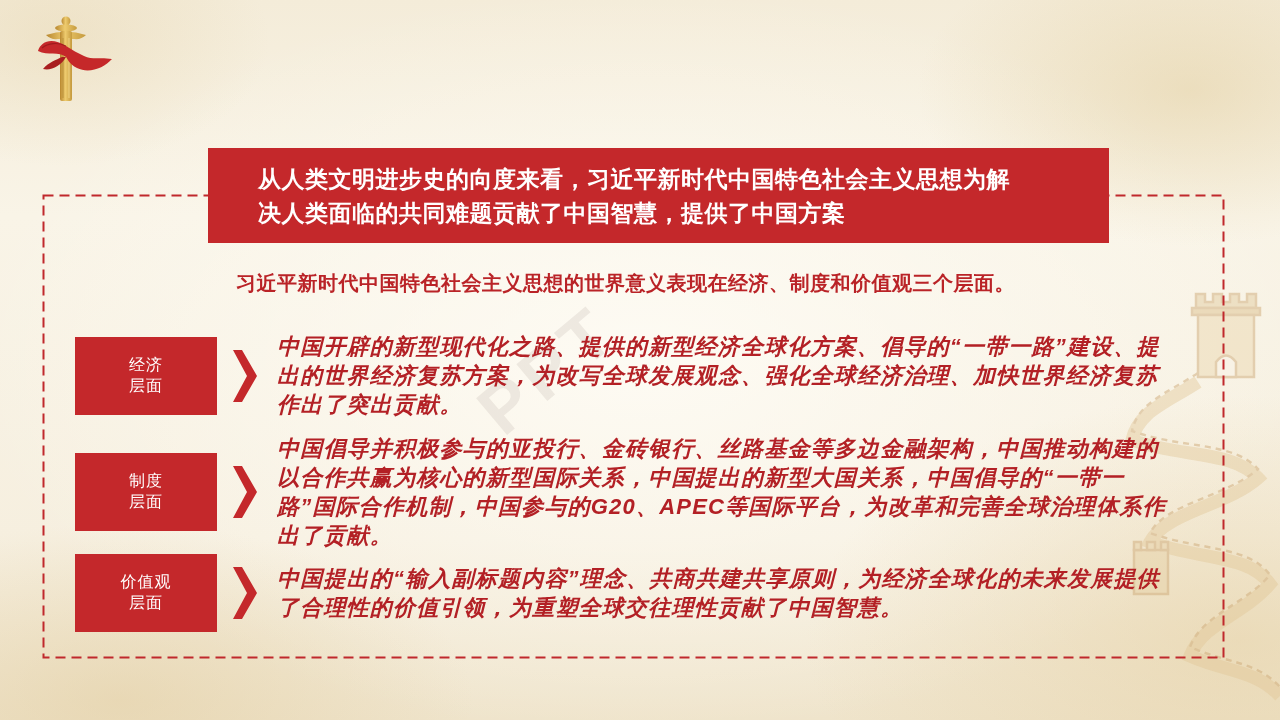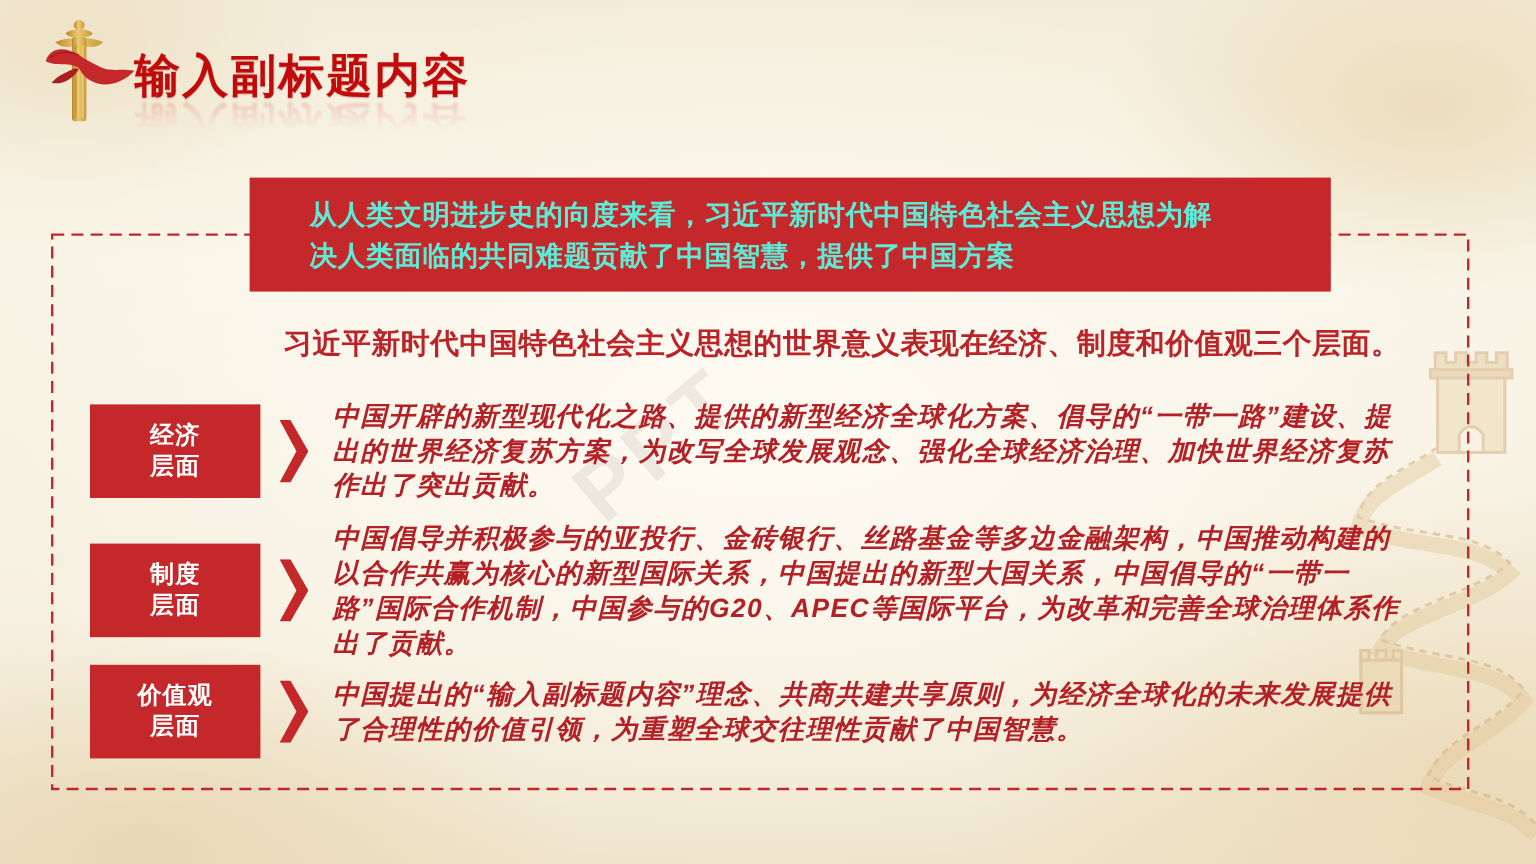--- a/index.html
+++ b/index.html
@@ -41,38 +41,38 @@
     color:rgba(130,118,104,.12);transform:rotate(-40deg);letter-spacing:6px;pointer-events:none;
   }
 
   
   .banner{
     position:absolute;left:208px;top:148px;width:901px;height:95px;
     background:#c4282b;display:flex;align-items:center;
   }
   .banner p{
     margin:0 0 0 50px;width:775px;
-    color:#5eead4;font-size:23px;line-height:34px;font-weight:700;letter-spacing:.5px;
+    color:#ffffff;font-size:23px;line-height:34px;font-weight:700;letter-spacing:.5px;
   }
 
   
   .intro{
     position:absolute;left:236px;top:270px;
-    color:#ba2327;font-size:24px;font-weight:700;letter-spacing:.5px;white-space:nowrap;
+    color:#ba2327;font-size:20px;font-weight:700;letter-spacing:.5px;white-space:nowrap;
   }
 
   
   .rows{position:absolute;left:75px;top:332px;width:1120px;}
   .row{display:flex;align-items:center;}
   .rows .row:nth-child(2){margin-top:15px;}
   .rows .row:nth-child(3){margin-top:4px;align-items:center;}
   .badge{
     flex:0 0 142px;min-height:78px;background:#c4282b;
     display:flex;align-items:center;justify-content:center;
-    color:#ffffff;font-size:20px;font-weight:700;line-height:1.3;
+    color:#ffffff;font-size:16px;font-weight:400;line-height:1.3;
     text-align:center;white-space:pre-line;letter-spacing:1px;
   }
   .chev{flex:0 0 24px;width:24px;height:52px;margin:0 20px 0 16px;}
   .sect-text{
     flex:1;max-width:900px;margin:0;
     color:#b32025;font-size:22px;line-height:29px;font-weight:700;letter-spacing:1.2px;font-style:italic;
   }
 </style>
 </head>
 <body>
@@ -108,24 +108,20 @@
     <ellipse cx="30" cy="14" rx="11" ry="3.5" fill="url(#gold)"></ellipse>
     <path d="M10 21 q20 -7 40 0 q-5 5 -12 4 l-16 0 q-7 1 -12 -4 z" fill="url(#gold)"></path>
     <rect x="24" y="17" width="12" height="70" rx="2" fill="url(#gold)"></rect>
     <line x1="27" y1="24" x2="27" y2="84" stroke="#a87f2c" stroke-width="1" opacity=".6"></line>
     <line x1="33" y1="24" x2="33" y2="84" stroke="#fbe49a" stroke-width="1" opacity=".7"></line>
     <path d="M30 32 C 16 23, 5 27, 2 37 C 12 42, 23 37, 30 43 C 31 44, 33 50, 41 54 C 53 60, 68 54, 76 45 C 65 43, 56 46, 48 42 C 42 39, 36 36, 30 32 Z" fill="#c5282a"></path>
     <path d="M30 43 C 25 52, 15 57, 7 55 C 13 48, 20 46, 26 43 Z" fill="#a91e20"></path>
     <path d="M30 32 C 22 28, 12 29, 6 34" stroke="#8f1517" stroke-width="1.2" fill="none" opacity=".7"></path>
   </svg>
 
-  <div class="title-wrap">
-    <div class="page-title">输入副标题内容</div>
-    <div class="title-reflection">输入副标题内容</div>
-  </div>
 
   <svg class="dash-frame">
     <rect x="43.5" y="195.5" width="1180" height="462" fill="none" stroke="#c0282c" stroke-width="2" stroke-dasharray="10 6"></rect>
   </svg>
 
   <div class="banner">
     <p>从人类文明进步史的向度来看，习近平新时代中国特色社会主义思想为解决人类面临的共同难题贡献了中国智慧，提供了中国方案</p>
   </div>
 
   <div class="intro">习近平新时代中国特色社会主义思想的世界意义表现在经济、制度和价值观三个层面。</div>

